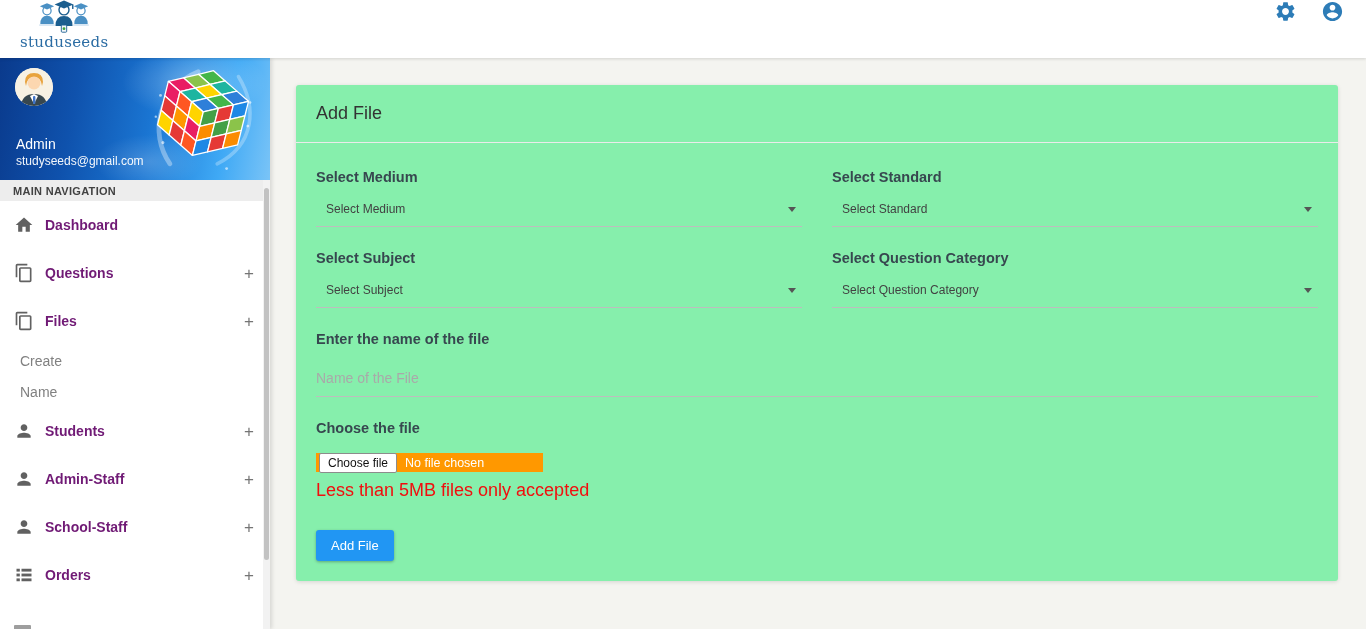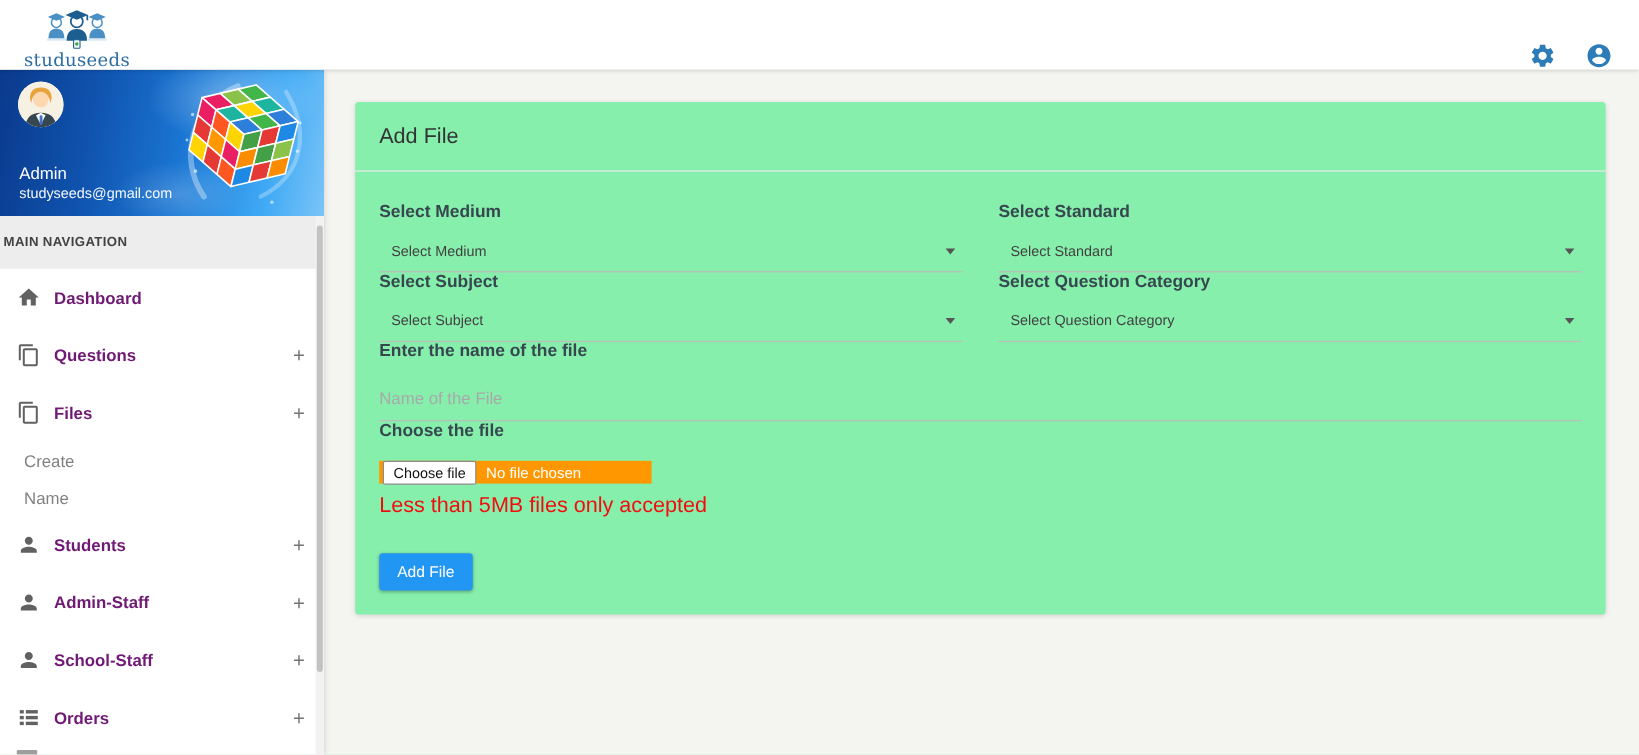--- a/index.html
+++ b/index.html
@@ -7,21 +7,21 @@
   body {
     font-family:"Liberation Sans", sans-serif;
     background:#f4f4f0;
     color:#424242;
   }
 
   
   .header {
     position:relative; z-index:30;
     height:58px; background:#ffffff;
-    display:flex; align-items:flex-end; justify-content:space-between;
+    display:flex; align-items:flex-start; justify-content:space-between;
     padding:0 22px 0 20px;
     box-shadow:0 1px 3px rgba(0,0,0,.14);
   }
   .logo { display:flex; flex-direction:column; align-items:center; line-height:1; cursor:pointer; }
   .logo-text {
     font-family:"DejaVu Serif", serif;
     font-size:15px; color:#2b6ca3; letter-spacing:.3px; margin-top:1px;
   }
   .header-icons { display:flex; align-items:center; gap:24px; }
   .hicon { width:23px; height:23px; cursor:pointer; display:block; }
@@ -50,22 +50,22 @@
   }
   .avatar {
     position:absolute; left:15px; top:10px; width:38px; height:38px;
     border-radius:50%; background:#f7f1e3; overflow:hidden;
   }
   .profile-name { position:absolute; left:16px; top:78px; font-size:14px; font-weight:400; }
   .profile-email { position:absolute; left:16px; top:96px; font-size:12px; opacity:.95; }
   .cube { position:absolute; right:8px; top:2px; width:118px; height:118px; z-index:2; }
 
   .nav-section {
-    height:44px; background:#ededed; display:flex; align-items:center;
-    padding-left:3px; font-size:11px; font-weight:700; color:#424242; letter-spacing:.3px;
+    height:21px; background:#ededed; display:flex; align-items:center;
+    padding-left:13px; font-size:11px; font-weight:700; color:#424242; letter-spacing:.3px;
   }
   .nav { position:relative; }
   .nav-item {
     height:48px; display:flex; align-items:center;
     padding:0 16px 0 14px; cursor:pointer;
   }
   .nav-icon { width:20px; height:20px; display:block; flex:none; }
   .nav-label { margin-left:11px; font-size:14px; font-weight:700; color:#701a75; flex:1; }
   .nav-plus { font-size:17px; font-weight:400; color:#757575; line-height:1; }
   .nav-sub {
@@ -90,21 +90,21 @@
   .card {
     background:#86efac; border-radius:3px;
     box-shadow:0 1px 4px rgba(0,0,0,.13);
   }
   .card-header { padding:18px 20px; }
   .card-title { font-size:18px; color:#333333; font-weight:400; }
   .card-divider { height:1px; background:#ebebeb; }
   .card-body { padding:26px 20px 20px 20px; }
 
   .form-grid { display:grid; grid-template-columns:1fr 1fr; column-gap:30px; }
-  .field { }
+  .field { margin-bottom:23px; }
   .field-label { font-size:14.5px; font-weight:700; color:#37474f; display:block; margin-bottom:17px; }
   .select {
     display:flex; align-items:center; justify-content:space-between;
     padding:0 2px 10px 10px; border-bottom:1px solid #bdbdbd; cursor:pointer;
   }
   .select-value { font-size:12px; color:#424242; }
   .caret {
     width:0; height:0; margin-right:4px;
     border-left:4px solid transparent; border-right:4px solid transparent;
     border-top:5px solid #555;

